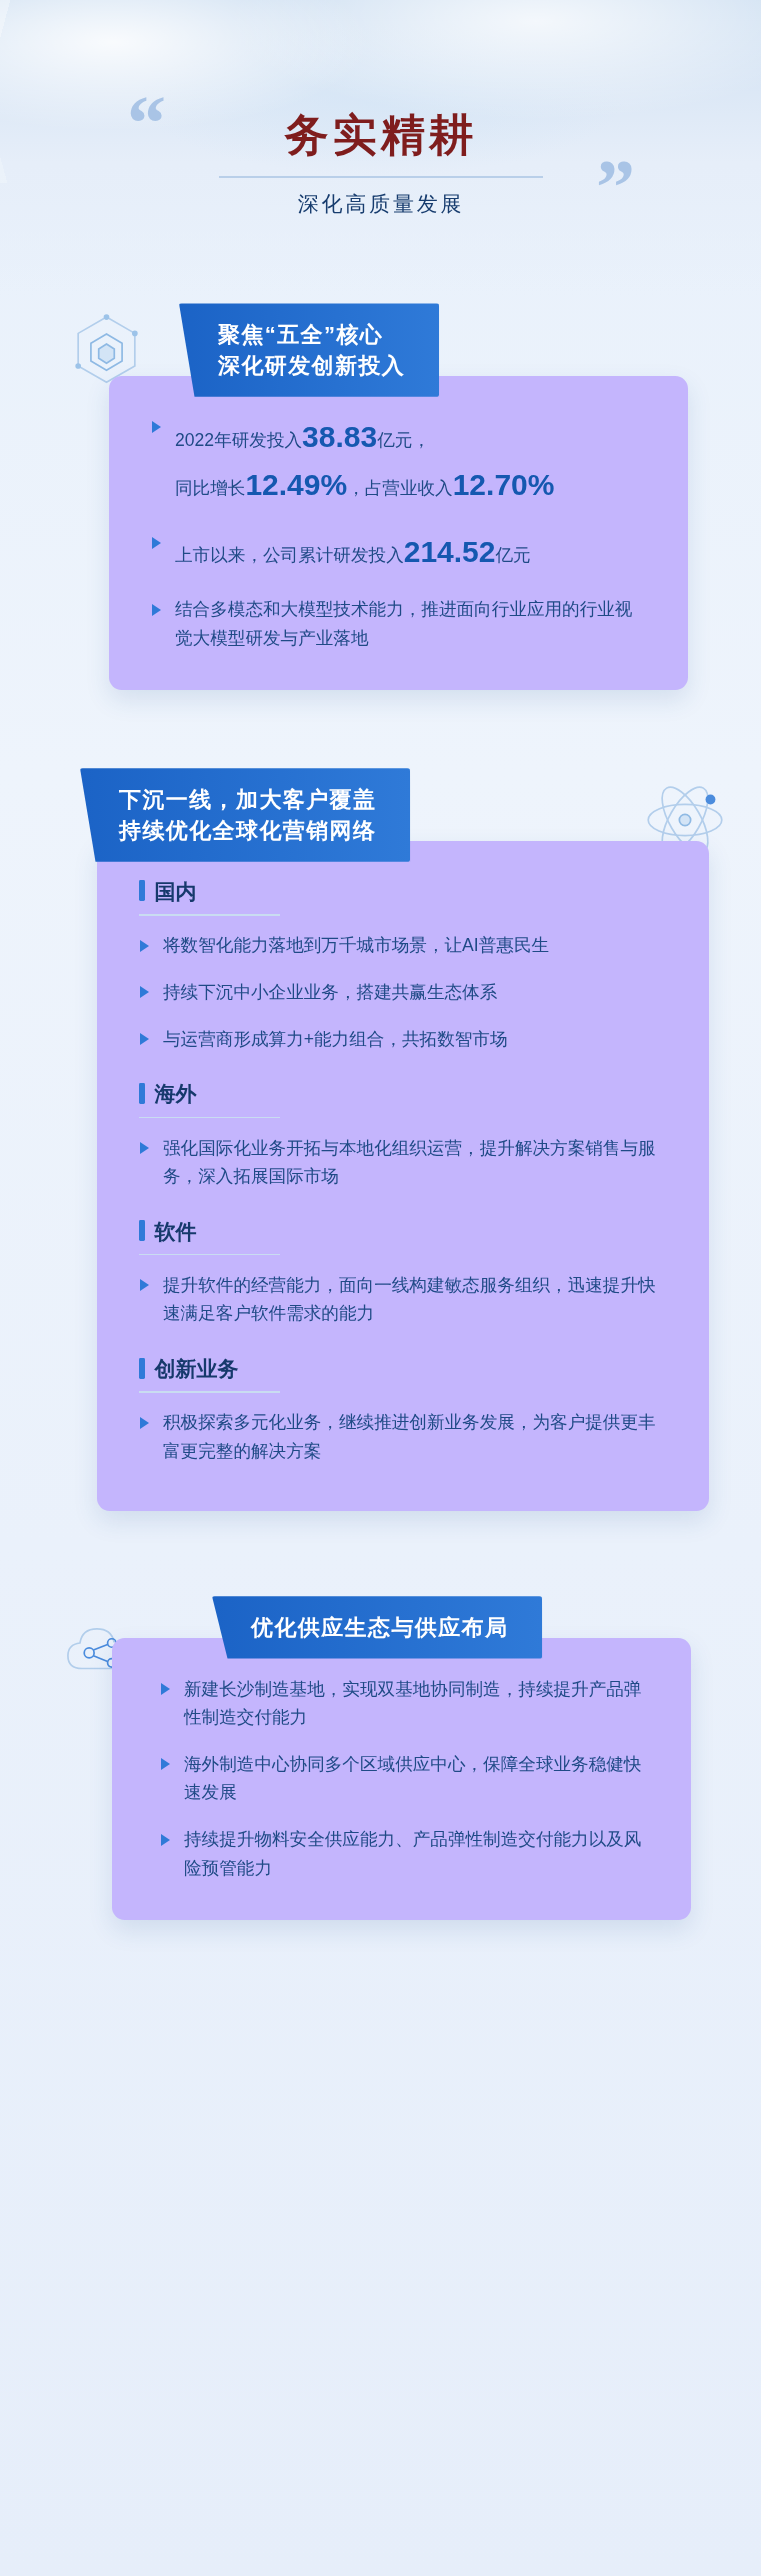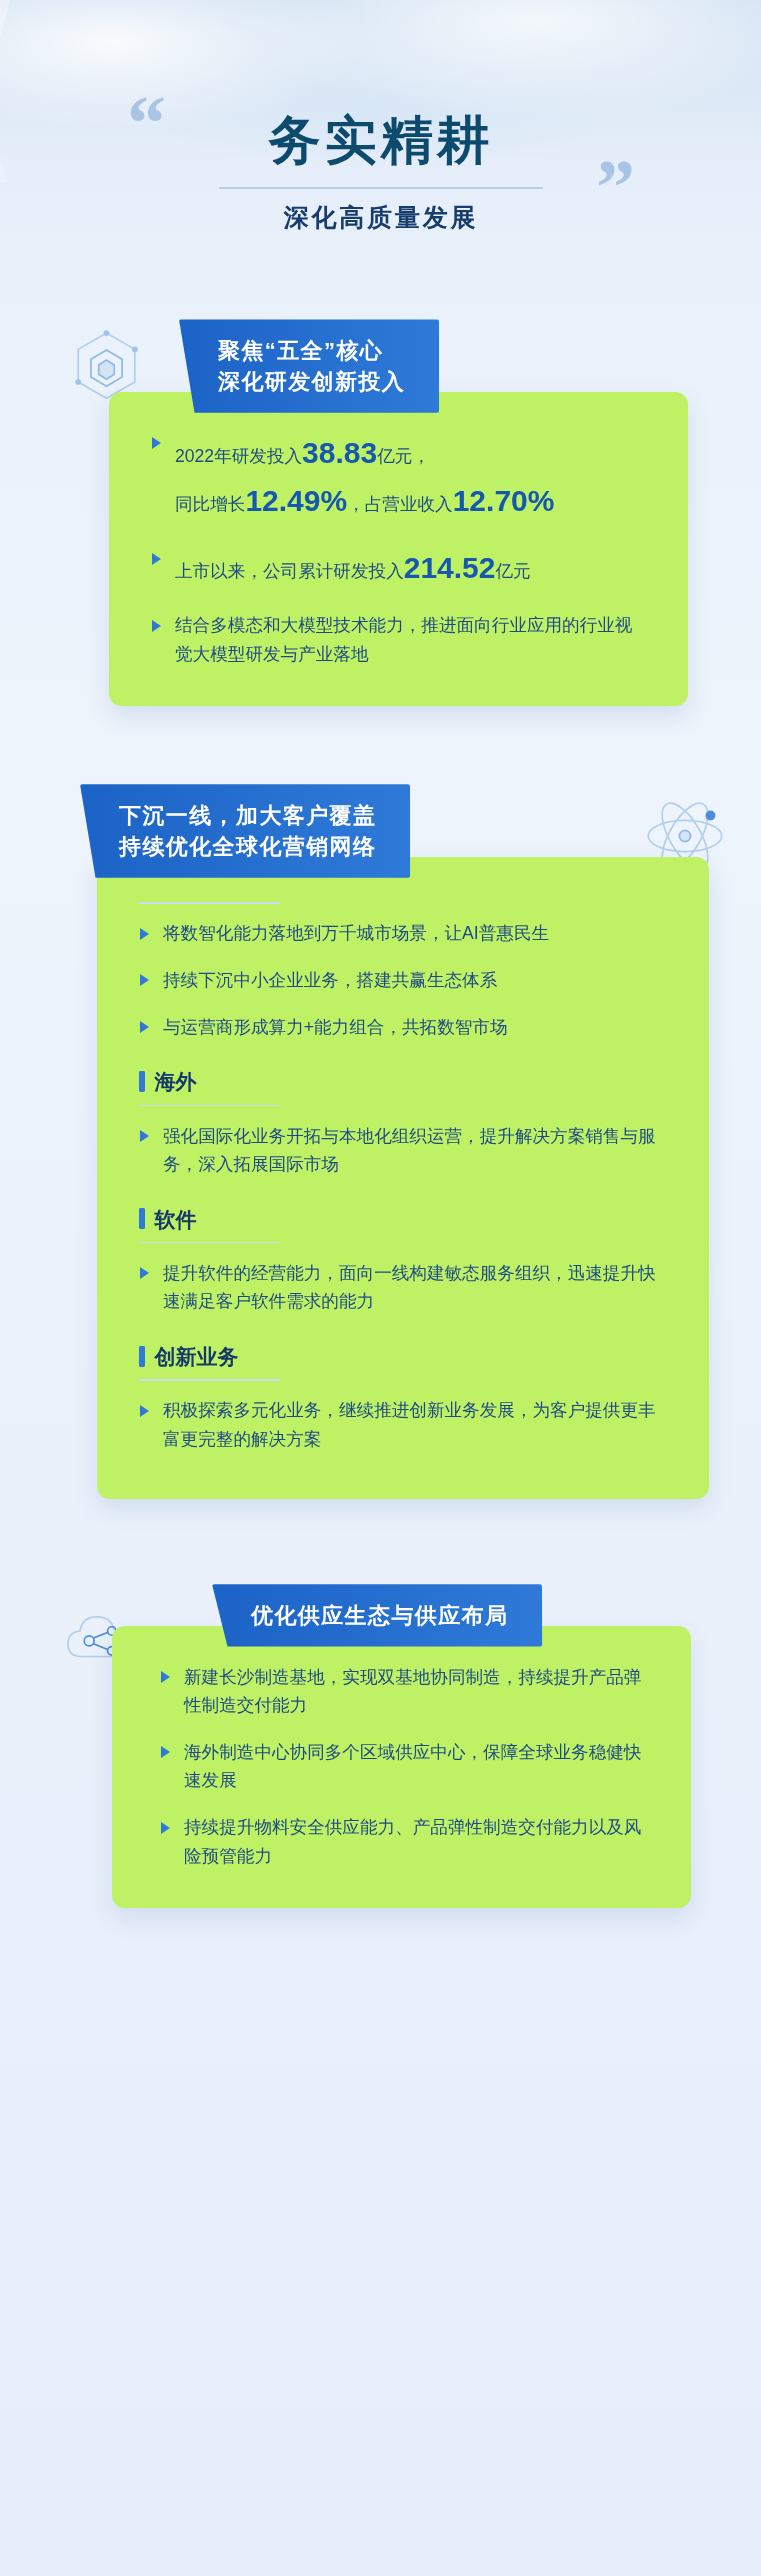--- a/index.html
+++ b/index.html
@@ -47,32 +47,32 @@
     font-size:78px;
     line-height:49px;
     color:#a9c4e6;
     font-family:"Liberation Serif","DejaVu Serif",serif;
     font-weight:700;
     user-select:none;
   }
   .quote-open{left:7px;top:-8.5px;}
   .quote-close{right:7px;top:56px;}
   .headline{
-    font-size:52px;
+    font-size:44px;
     font-weight:700;
     letter-spacing:4.2px;
-    color:#0c4a6e;
+    color:#7f1d1d;
     margin:0 0 5.6px;
   }
   .headline-rule{
     width:324px;height:1.4px;background:#b9cfe9;margin:11.3px auto 12.7px;
   }
   .subheadline{
-    font-size:25px;
-    font-weight:700;
+    font-size:21px;
+    font-weight:400;
     letter-spacing:2.8px;
     color:#173c6e;
     margin:0;
   }
 
   
   .section{position:relative;margin:0 auto;width:756px;}
   .badge{
     position:relative;
     display:inline-block;
@@ -88,21 +88,21 @@
     z-index:3;
   }
   .badge.slant{
     clip-path:polygon(0 0,100% 0,100% 100%,15.5px 100%);
     padding-left:39px;
   }
   .badge-line{display:block;white-space:nowrap;}
 
   .card{
     position:relative;
-    background:#bef264;
+    background:#c4b5fd;
     border-radius:12.7px;
     box-shadow:0 10px 24px rgba(40,86,150,.13);
     padding:37px 42px 38px;
   }
   .card.tuck{margin-top:-18.3px;}
 
   ul.bullets{list-style:none;margin:0;padding:0;}
   ul.bullets li{
     position:relative;
     padding-left:24px;
@@ -214,20 +214,21 @@
       </div>
 
       <div class="badge slant">
         <span class="badge-line">下沉一线，加大客户覆盖</span>
         <span class="badge-line">持续优化全球化营销网络</span>
       </div>
 
       <div class="card tuck">
 
         <div class="group">
+          <div class="subhead">国内</div>
           <div class="subhead-rule"></div>
           <ul class="bullets">
             <li>将数智化能力落地到万千城市场景，让AI普惠民生</li>
             <li>持续下沉中小企业业务，搭建共赢生态体系</li>
             <li>与运营商形成算力+能力组合，共拓数智市场</li>
           </ul>
         </div>
 
         <div class="group">
           <div class="subhead">海外</div>

